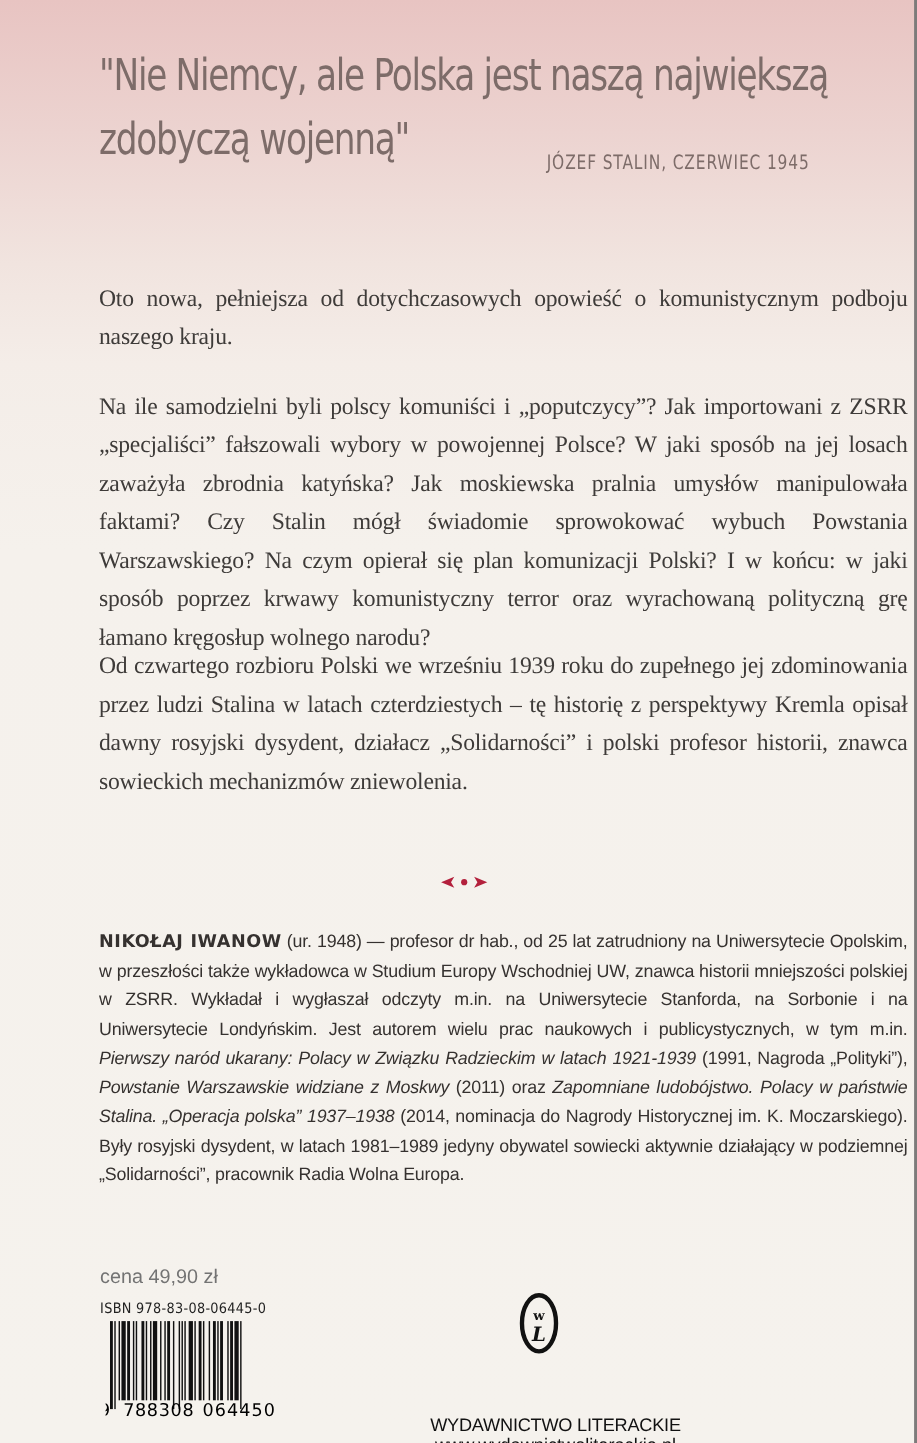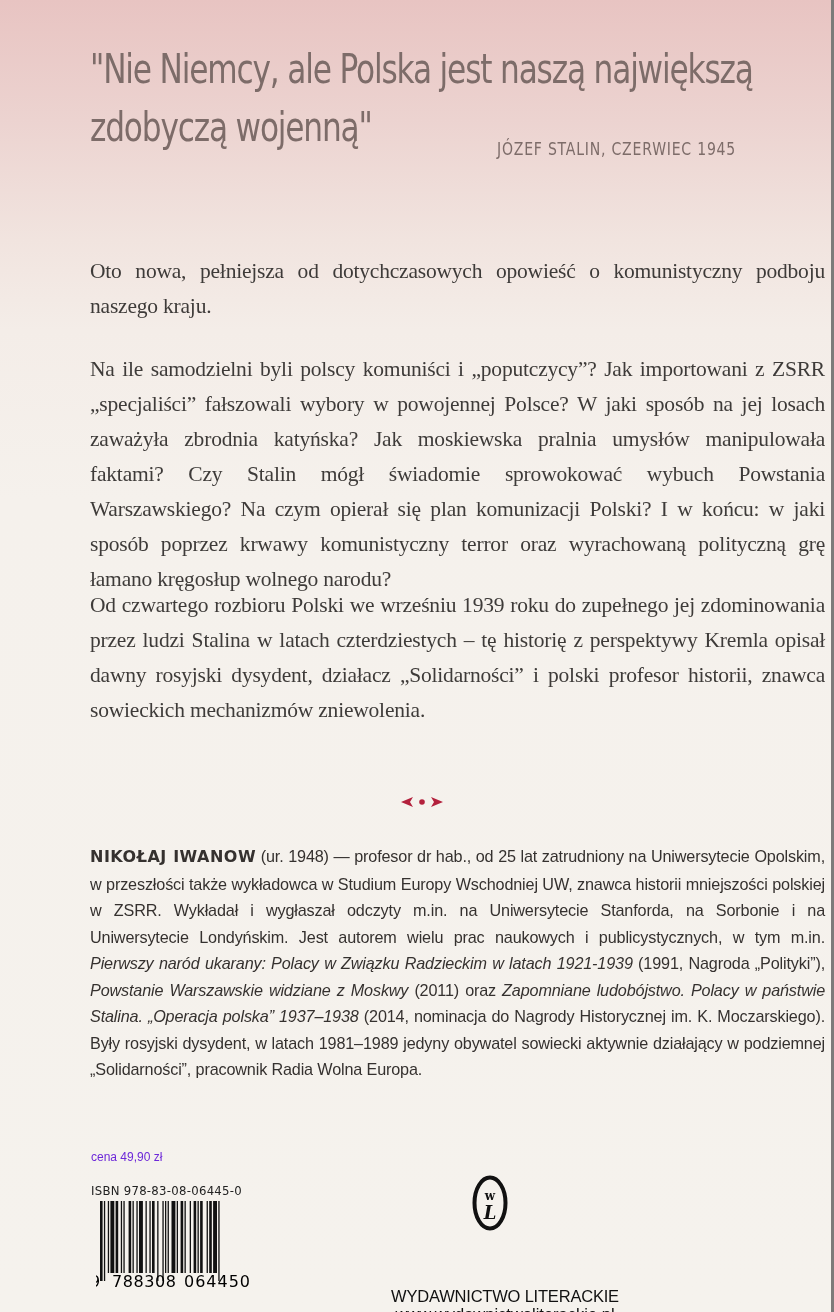--- a/index.html
+++ b/index.html
@@ -32,21 +32,21 @@
     }
     .bio {
       position: absolute; left: 90px; top: 843px; width: 735px;
       font-family: "Liberation Sans", sans-serif; font-size: 16.2px; line-height: 26.5px;
       color: #35312f; text-align: justify; letter-spacing: -0.15px;
     }
     .bio .name { font-weight: bold; font-family: "DejaVu Sans", sans-serif; letter-spacing: 0.5px; font-size: 16px; margin-top: 18px; }
     .bio i { font-style: italic; margin-top: 27px; }
     .price {
       position: absolute; left: 91px; top: 1150px;
-      font-family: "Liberation Sans", sans-serif; font-size: 12px; color: #6d28d9;
+      font-family: "Liberation Sans", sans-serif; font-size: 18px; color: #737373;
     }
     .isbn {
       position: absolute; left: 91px; top: 1183px;
       font-family: "DejaVu Sans", sans-serif; font-size: 13px; color: #222; letter-spacing: 0.3px;
       transform: scaleX(0.9); transform-origin: left top; white-space: nowrap;
     }
     .barcode { position: absolute; left: 96px; top: 1201px; width: 166px; height: 88px; }
     .bc-digit { font-family: "DejaVu Sans", sans-serif; font-size: 16px; color: #111; }
     .logo { position: absolute; left: 472px; top: 1175px; width: 36px; height: 56px; }
     .publisher {
@@ -59,21 +59,21 @@
 <body>
 
 <div class="right-edge"></div>
 
 <div class="quote">
   <div>"Nie Niemcy, ale Polska jest naszą największą</div>
   <div>zdobyczą wojenną"</div>
 </div>
 <div class="attribution">JÓZEF STALIN, CZERWIEC 1945</div>
 
-<div class="body-text p1">Oto nowa, pełniejsza od dotychczasowych opowieść o komunistyczny podboju naszego kraju.</div>
+<div class="body-text p1">Oto nowa, pełniejsza od dotychczasowych opowieść o komunistycznym podboju naszego kraju.</div>
 <div class="body-text p2">Na ile samodzielni byli polscy komuniści i „poputczycy”? Jak importowani z ZSRR „specjaliści” fałszowali wybory w powojennej Polsce? W jaki sposób na jej losach zaważyła zbrodnia katyńska? Jak moskiewska pralnia umysłów manipulowała faktami? Czy Stalin mógł świadomie sprowokować wybuch Powstania Warszawskiego? Na czym opierał się plan komunizacji Polski? I w końcu: w jaki sposób poprzez krwawy komunistyczny terror oraz wyrachowaną polityczną grę łamano kręgosłup wolnego narodu?</div>
 <div class="body-text p3">Od czwartego rozbioru Polski we wrześniu 1939 roku do zupełnego jej zdominowania przez ludzi Stalina w latach czterdziestych – tę historię z perspektywy Kremla opisał dawny rosyjski dysydent, działacz „Solidarności” i polski profesor historii, znawca sowieckich mechanizmów zniewolenia.</div>
 
 <svg class="ornament" viewBox="0 0 50 18">
   <path d="M4 9 L16 4 L13 9 L16 14 Z" fill="#b3203c"></path>
   <circle cx="25" cy="9" r="2.8" fill="#b3203c"></circle>
   <path d="M46 9 L34 4 L37 9 L34 14 Z" fill="#b3203c"></path>
 </svg>
 
 <div class="bio"><span class="name">NIKOŁAJ IWANOW</span><span> (ur. 1948) — profesor dr hab., od 25 lat zatrudniony na Uniwersytecie Opolskim, w przeszłości także wykładowca w Studium Europy Wschodniej UW, znawca historii mniejszości polskiej w ZSRR. Wykładał i wygłaszał odczyty m.in. na Uniwersytecie Stanforda, na Sorbonie i na Uniwersytecie Londyńskim. Jest autorem wielu prac naukowych i publicystycznych, w tym m.in. </span><i>Pierwszy naród ukarany: Polacy w Związku Radzieckim w latach 1921-1939</i><span> (1991, Nagroda „Polityki”), </span><i>Powstanie Warszawskie widziane z Moskwy</i><span> (2011) oraz </span><i>Zapomniane ludobójstwo. Polacy w państwie Stalina. „Operacja polska” 1937–1938</i><span> (2014, nominacja do Nagrody Historycznej im. K. Moczarskiego). Były rosyjski dysydent, w latach 1981–1989 jedyny obywatel sowiecki aktywnie działający w podziemnej „Solidarności”, pracownik Radia Wolna Europa.</span></div>

